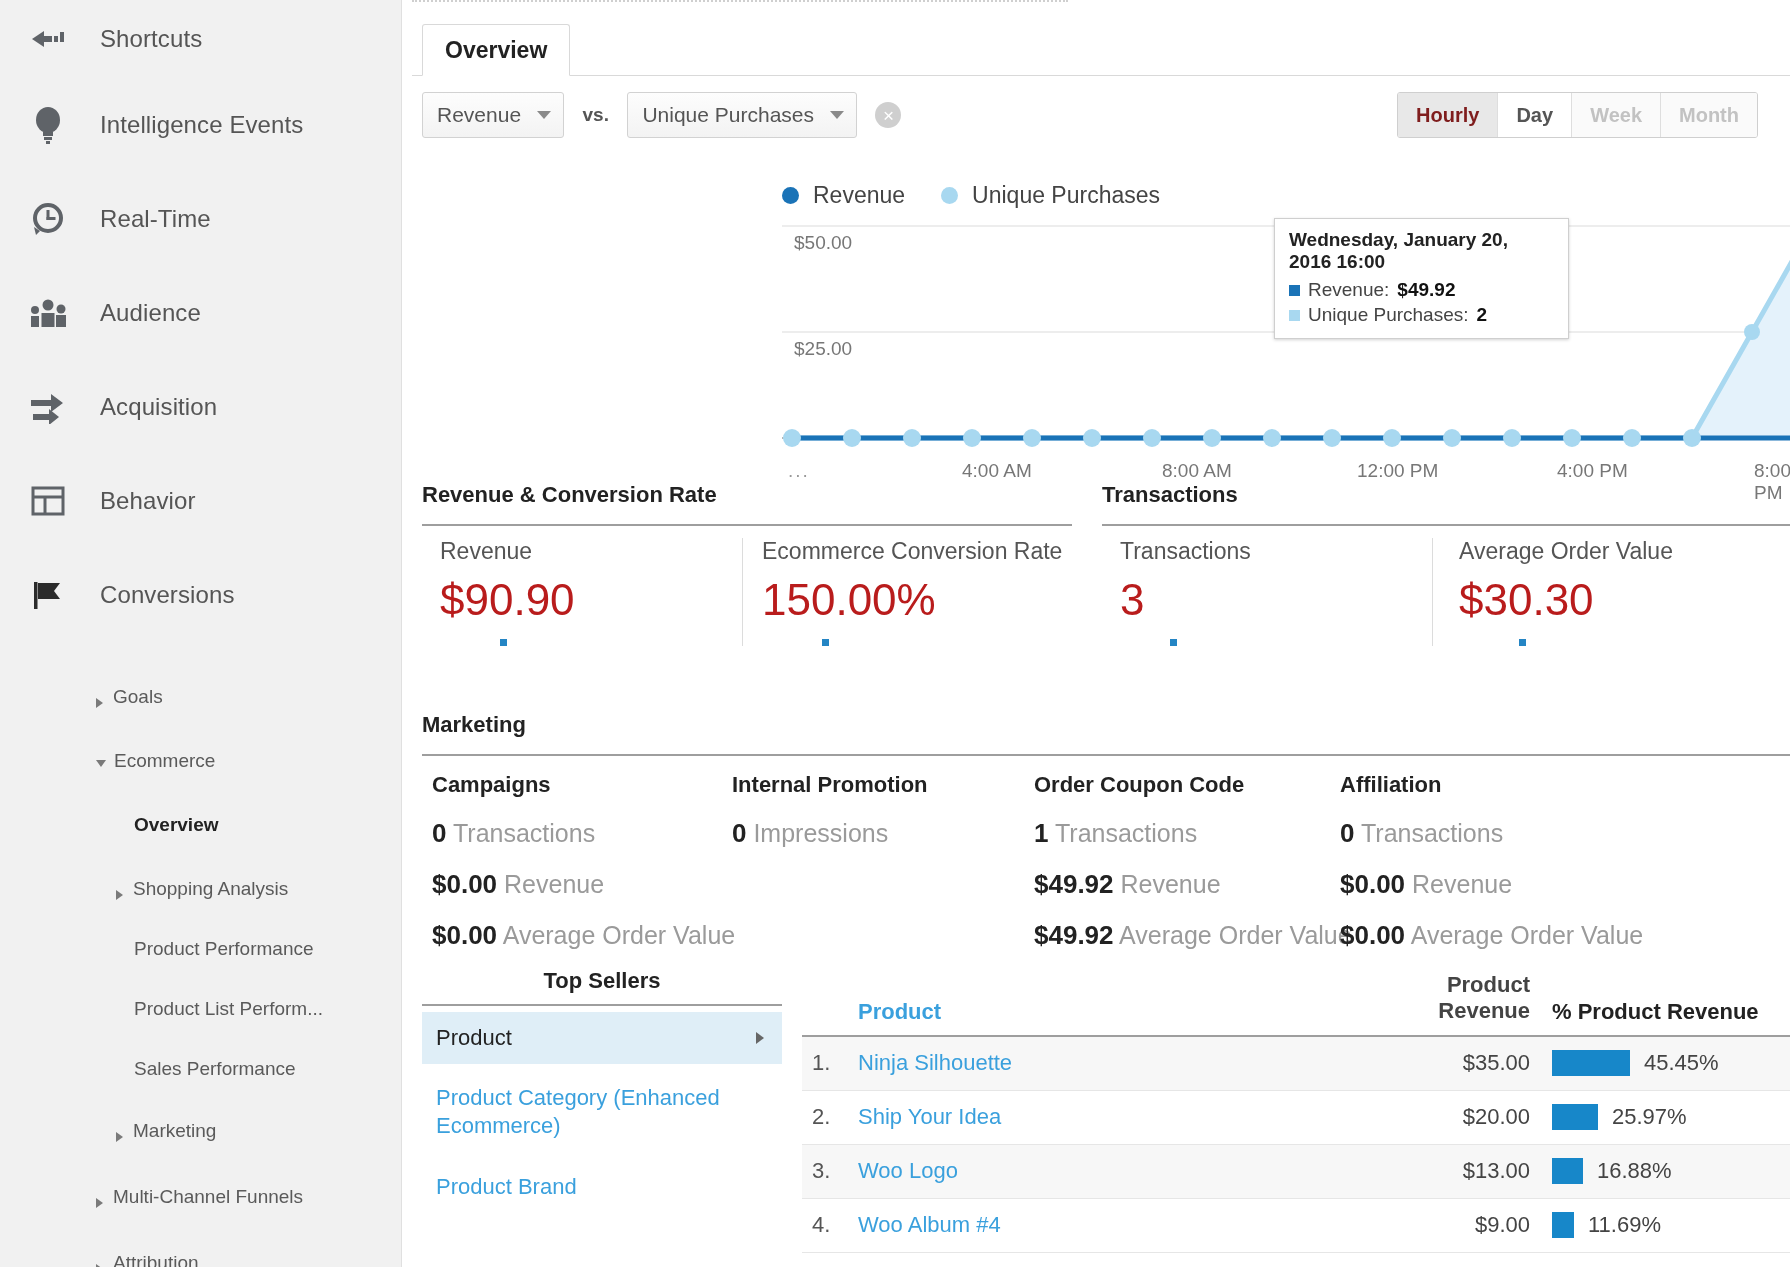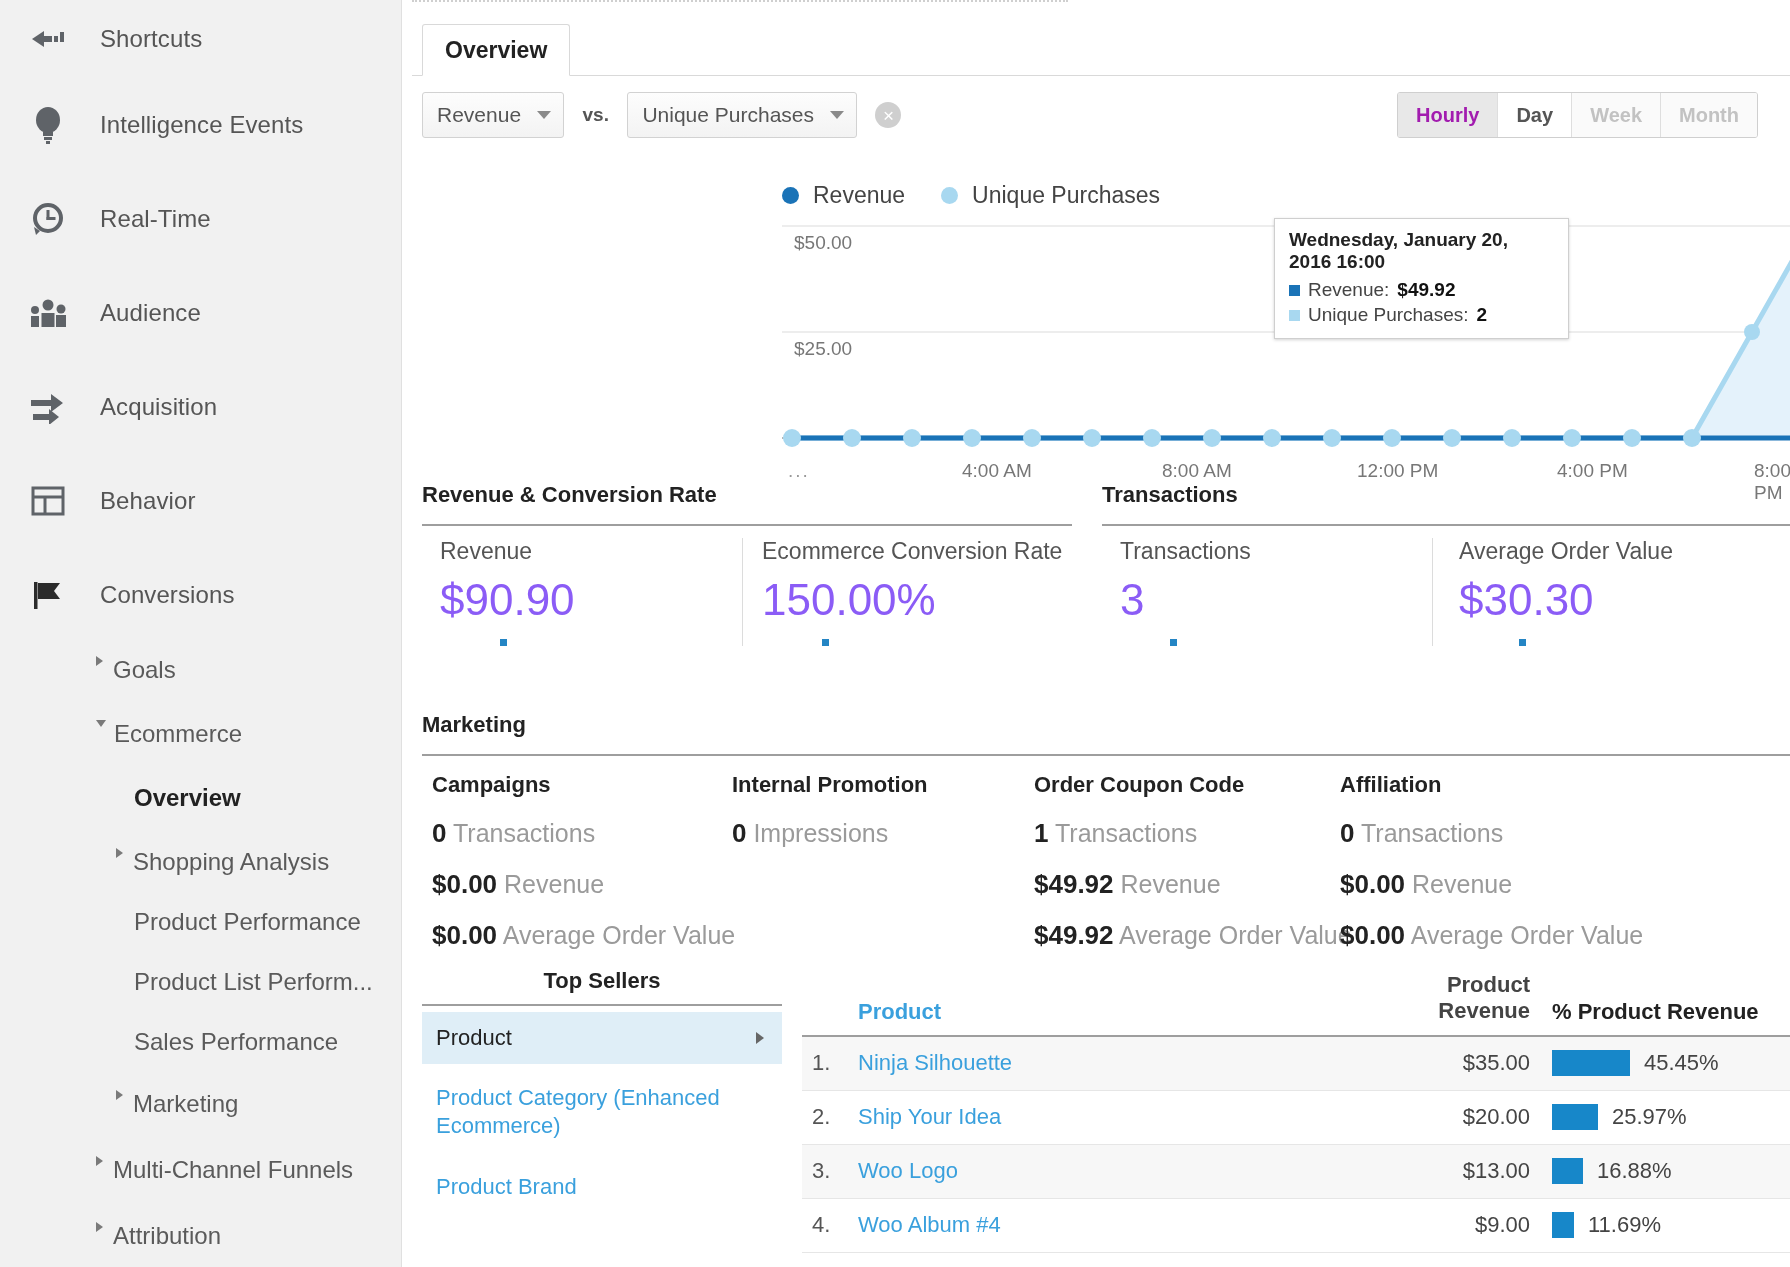--- a/index.html
+++ b/index.html
@@ -30,22 +30,22 @@
   .nav-item .ico {
     width: 52px; flex:0 0 52px;
     display:flex; align-items:center; justify-content:center;
     color:#5f6368;
   }
   .nav-item .lbl {
     font-size: 24px; color:#555; margin-left: 26px;
     letter-spacing:0.1px;
   }
   .sub-item {
-    height: 52px; display:flex; align-items:flex-start;
-    font-size: 24px; color:#5a5a5a; cursor:pointer;
+    height: 52px; display:flex; align-items:flex-end;
+    font-size: 19px; color:#5a5a5a; cursor:pointer;
   }
   .sub-item.lvl1 { padding-left: 96px; }
   .sub-item.lvl2 { padding-left: 134px; }
   .sub-item .arr {
     width: 0; height: 0; margin-right: 10px;
     border-left: 7px solid #7a7a7a;
     border-top: 5px solid transparent;
     border-bottom: 5px solid transparent;
     flex:0 0 auto;
   }
@@ -102,21 +102,21 @@
     position:absolute; right:12px; top:0;
     display:flex; border:1px solid #cfcfcf; border-radius:3px; overflow:hidden;
     background:#fff;
   }
   .gran-btn {
     padding: 0 18px; height:44px; display:flex;align-items:center;
     font-size:20px; font-weight:bold; color:#555;
     border-right:1px solid #dedede; background:#fff; cursor:pointer;
   }
   .gran-btn:last-child { border-right:none; }
-  .gran-btn.selected { background:#e8e8e8; color:#a21caf; }
+  .gran-btn.selected { background:#e8e8e8; color:#7f1d1d; }
   .gran-btn.disabled { color:#c2c2c2; background:#fafafa; font-weight:bold; cursor:default; }
 
   
   .legend { position:absolute; top:182px; left:380px; display:flex; align-items:center; gap:36px;}
   .lg-item { display:flex; align-items:center; gap:14px; font-size:23px; color:#444; }
   .dot { width:17px;height:17px;border-radius:50%; display:inline-block; }
 
   
   .chart-wrap { position:absolute; top:214px; left:380px; right:10px; height:246px; }
   .chart-svg { display:block; }
@@ -139,21 +139,21 @@
 
   
   .sec-head {
     position:absolute; font-size:22px; font-weight:bold; color:#222;
     padding-bottom:16px; border-bottom:2px solid #9e9e9e;
   }
   .metric-grid { position:absolute; display:flex; }
   .metric-cell { padding: 0 0 0 18px; }
   .metric-cell.divider { border-left:1px solid #dcdcdc; }
   .metric-name { font-size:23px; color:#555; }
-  .metric-val { font-size:44px; color:#8b5cf6; margin-top:10px; font-weight:400;}
+  .metric-val { font-size:44px; color:#b91c1c; margin-top:10px; font-weight:400;}
   .spark { width:7px;height:7px;background:#2485c4; margin:14px auto 0 auto; }
 
   
   .mk-col { position:absolute; }
   .mk-title { font-size:22px; font-weight:bold; color:#222; }
   .mk-line { margin-top:20px; font-size:25px; color:#9a9a9a; white-space:nowrap;}
   .mk-line b { color:#222; font-weight:bold; font-size:26px;}
 
   
   .ts-head { position:absolute; font-size:22px; font-weight:bold; color:#222;

